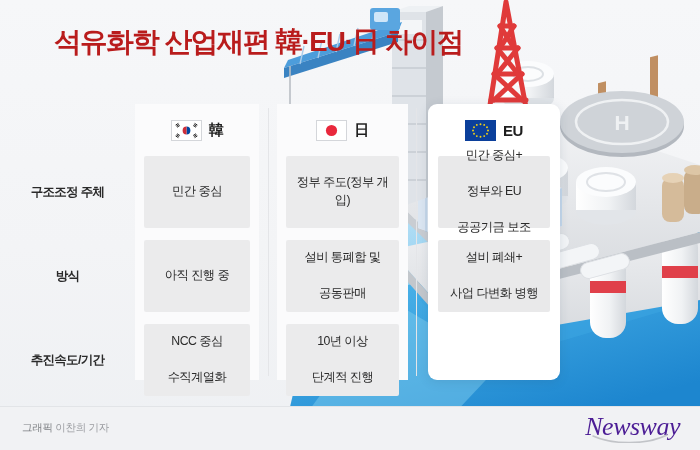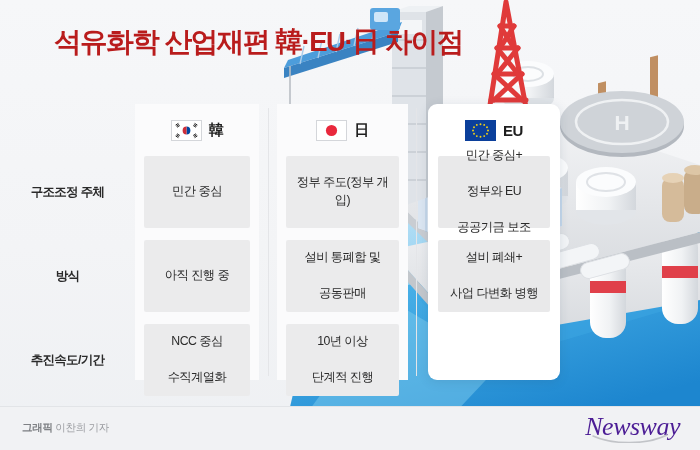--- a/index.html
+++ b/index.html
@@ -22,21 +22,21 @@
   #footer-bar{
     position:absolute; left:0; bottom:0; width:700px; height:44px;
     background:#f1f2f4;
     border-top:1px solid #e2e4e7;
     z-index:6;
   }
   #footer-credit{
     position:absolute; left:22px; bottom:15px; z-index:7;
     font-size:10.5px; color:#9a9ca0; letter-spacing:-0.3px;
   }
-  #footer-credit .b{ color:#7e8084; font-weight:700; }
+  #footer-credit .b{ color:#7e8084; font-weight:400; }
   #footer-logo{
     position:absolute; right:20px; bottom:10px; z-index:7;
     font-family:"Liberation Serif","DejaVu Serif",serif;
     font-style:italic; font-size:26px; color:#4c1d95;
     letter-spacing:-0.5px; line-height:1;
   }
   #footer-logo svg{ position:absolute; left:6px; bottom:-3px; }
 
   
   #title{

